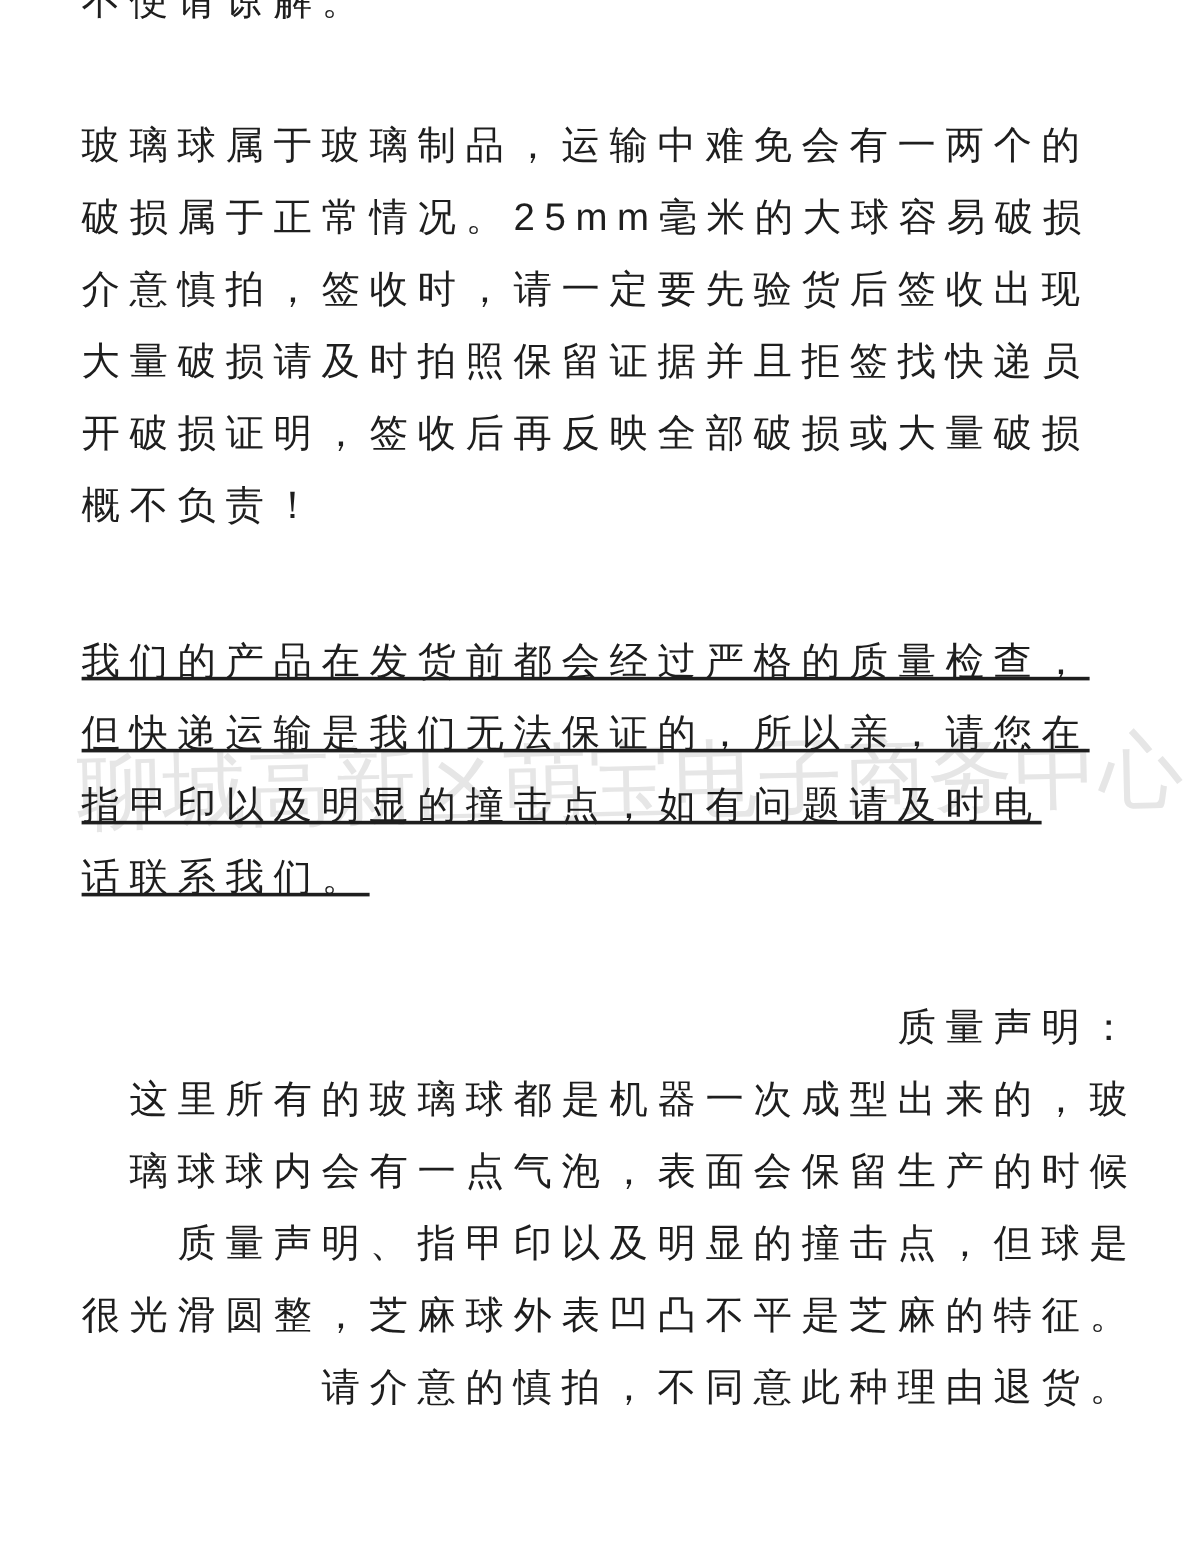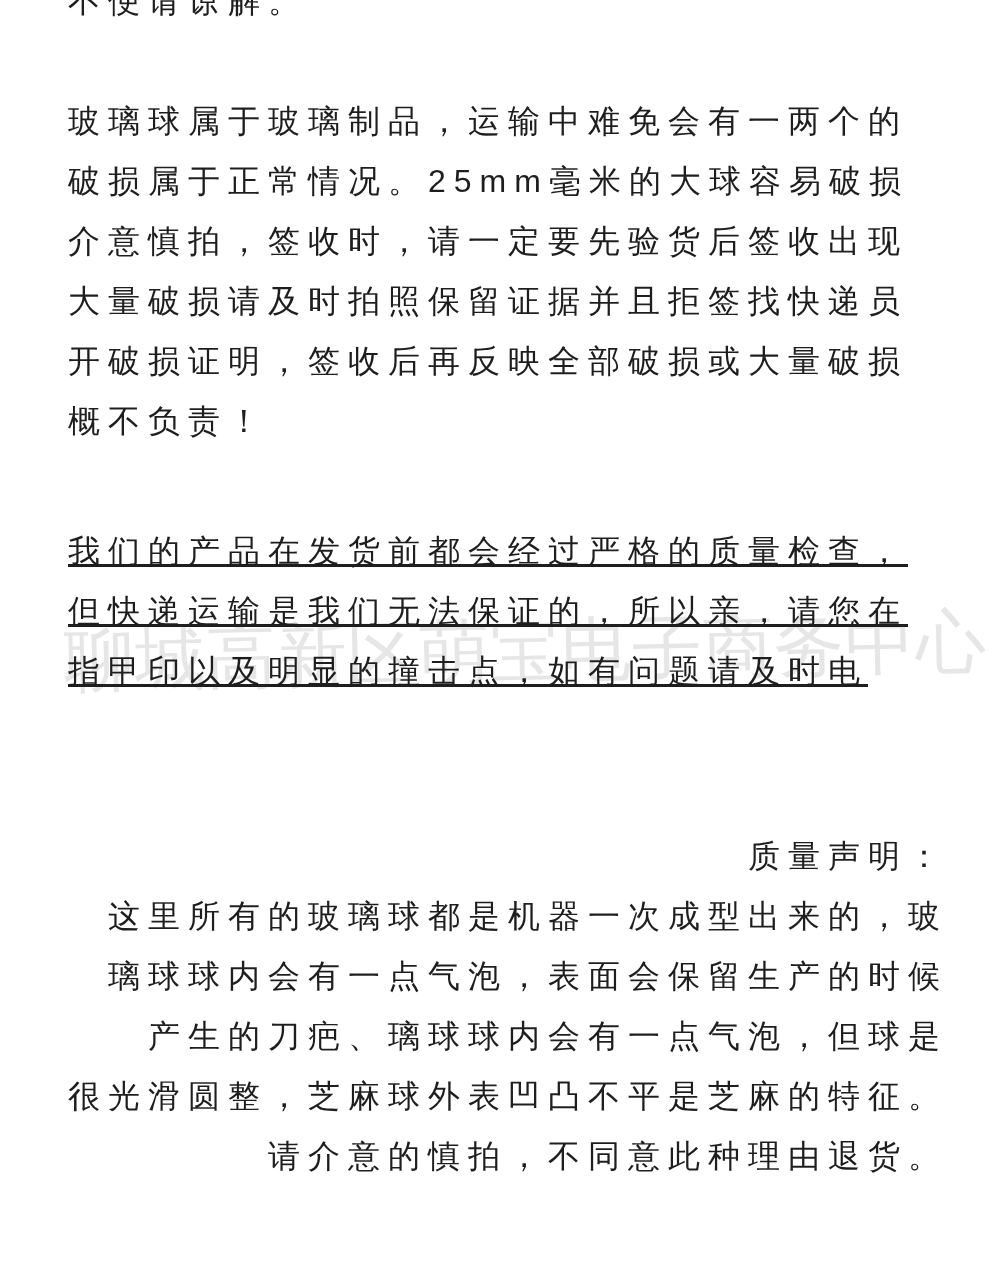--- a/index.html
+++ b/index.html
@@ -70,24 +70,25 @@
     <div class="line">介意慎拍，签收时，请一定要先验货后签收出现</div>
     <div class="line">大量破损请及时拍照保留证据并且拒签找快递员</div>
     <div class="line">开破损证明，签收后再反映全部破损或大量破损</div>
     <div class="line">概不负责！</div>
   </div>
 
   <div class="para p2">
     <div class="line">我们的产品在发货前都会经过严格的质量检查，</div>
     <div class="line">但快递运输是我们无法保证的，所以亲，请您在</div>
     <div class="line">指甲印以及明显的撞击点，如有问题请及时电</div>
+    <div class="line">话联系我们。</div>
   </div>
 
   <div class="para p3">
     <div class="line">质量声明：</div>
     <div class="line">这里所有的玻璃球都是机器一次成型出来的，玻</div>
     <div class="line">璃球球内会有一点气泡，表面会保留生产的时候</div>
-    <div class="line">产生的刀疤、璃球球内会有一点气泡，但球是</div>
+    <div class="line">质量声明、指甲印以及明显的撞击点，但球是</div>
     <div class="line">很光滑圆整，芝麻球外表凹凸不平是芝麻的特征。</div>
     <div class="line">请介意的慎拍，不同意此种理由退货。</div>
   </div>
 
 </div>
 
 </body></html>

